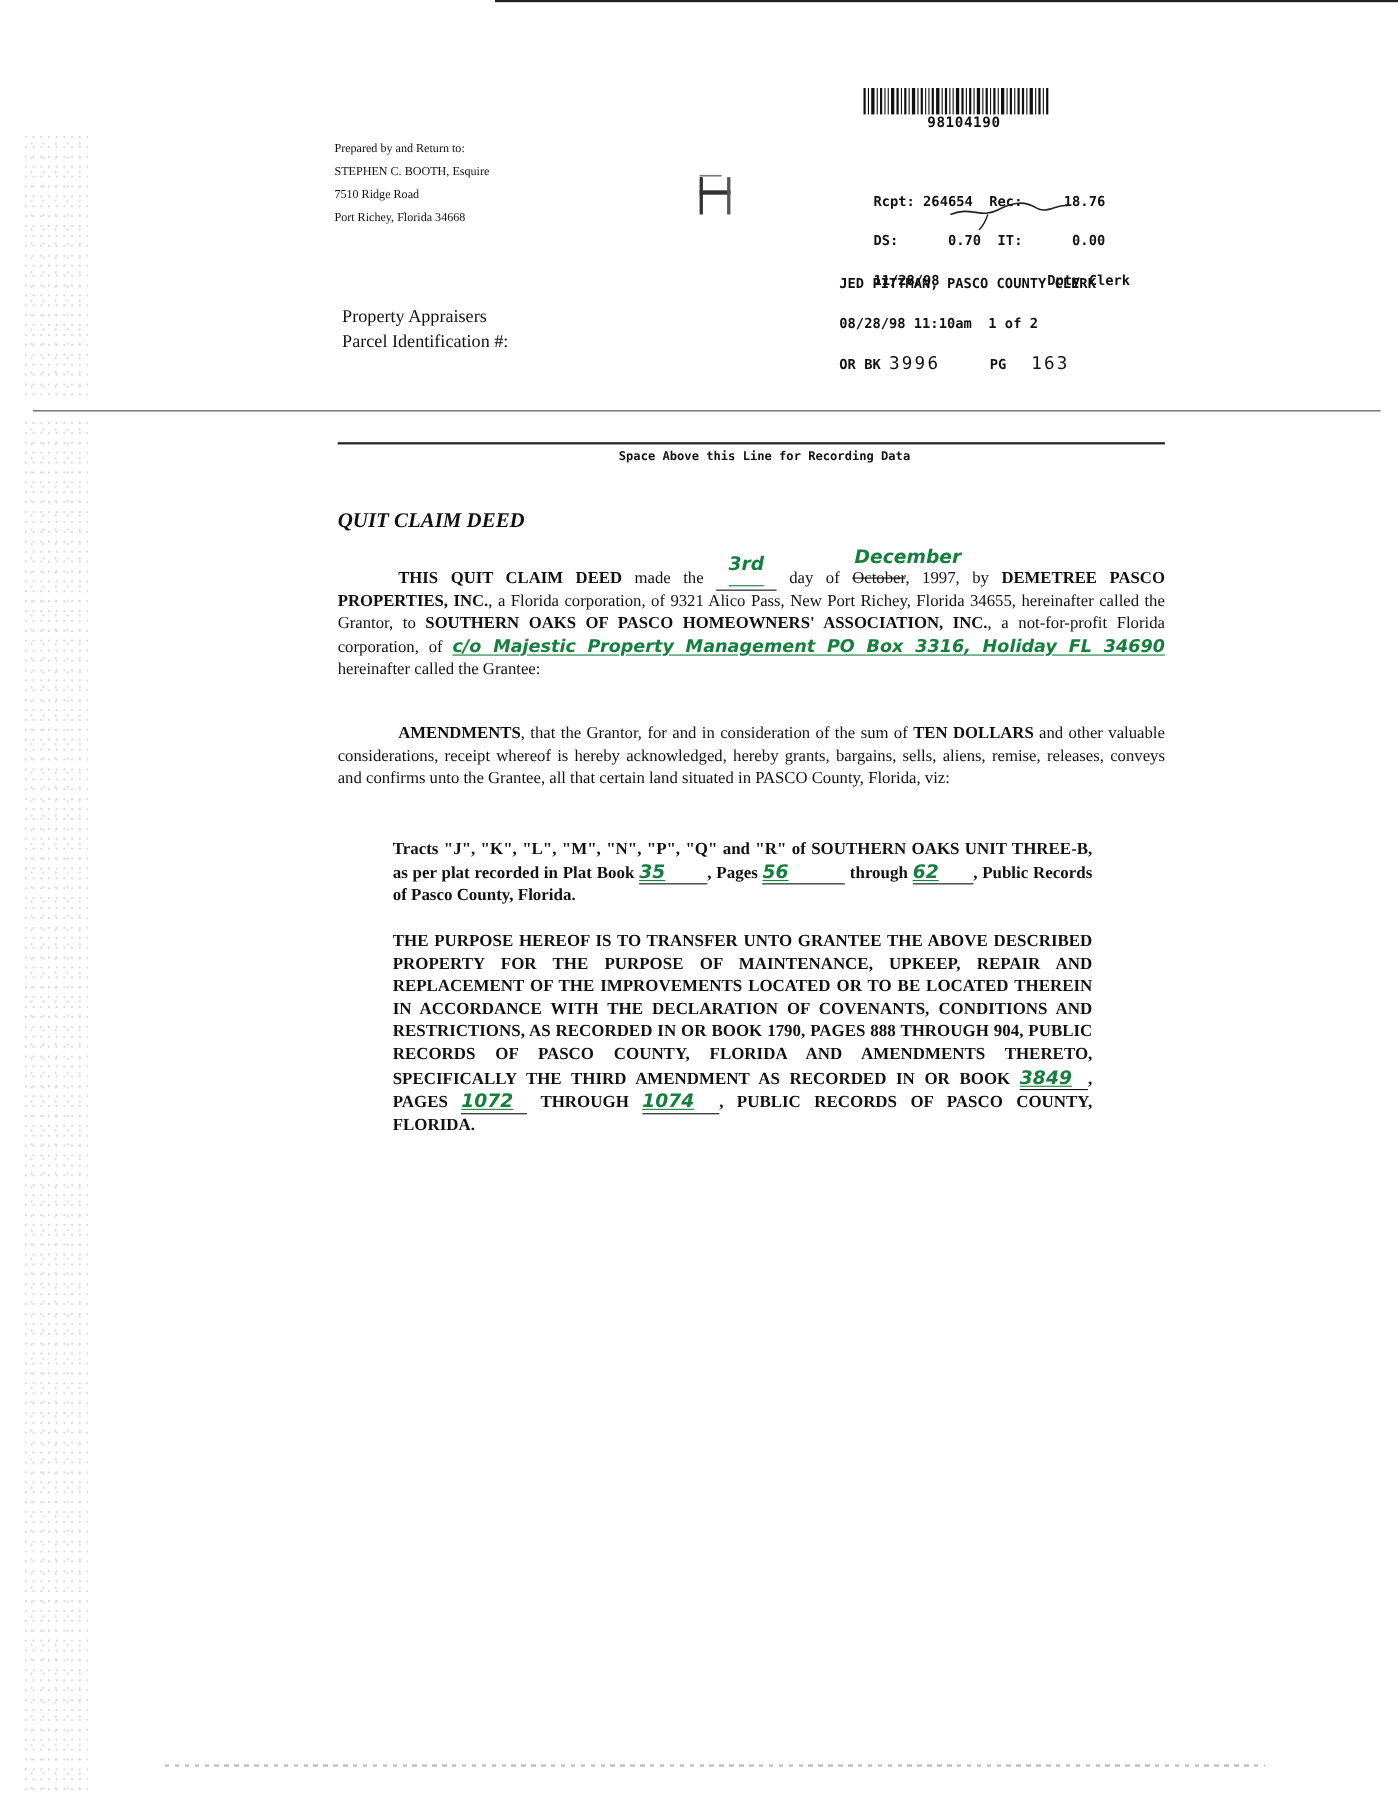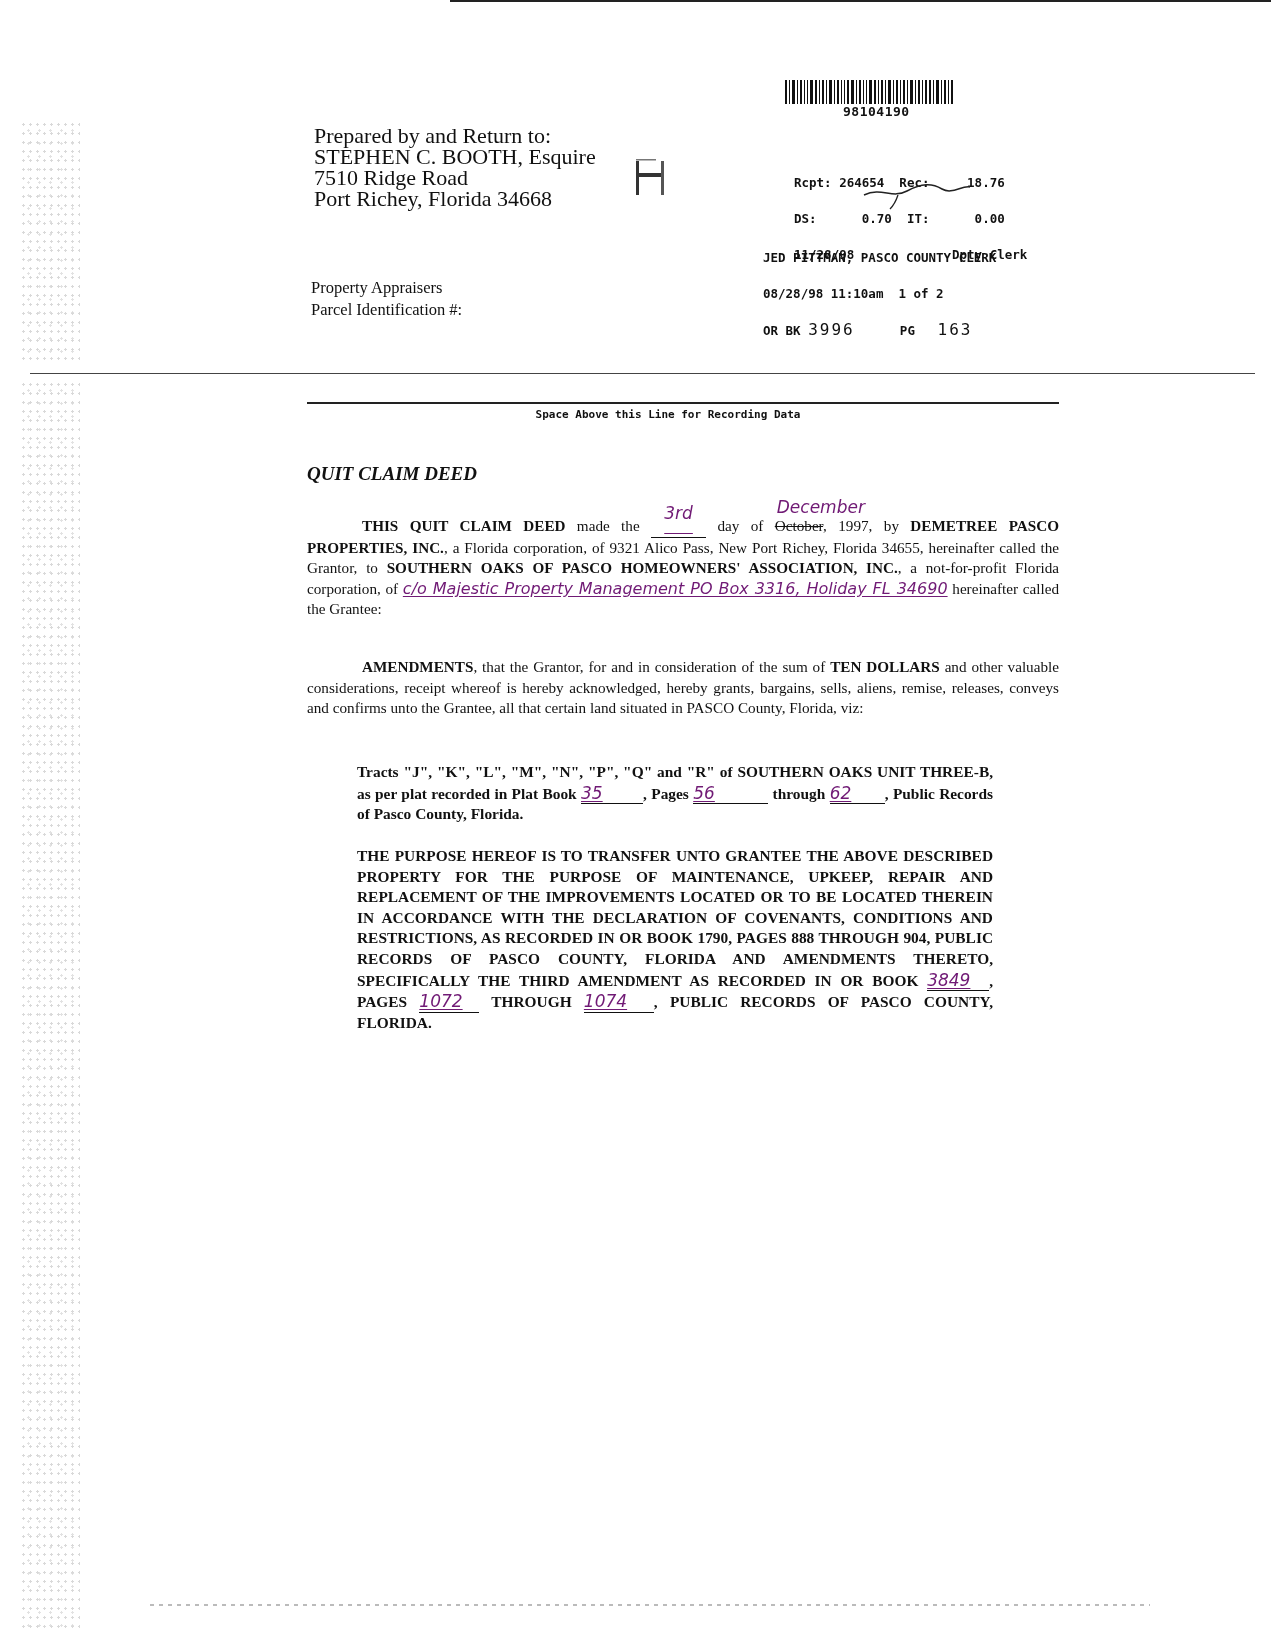--- a/index.html
+++ b/index.html
@@ -10,50 +10,50 @@
 
     
     .top-edge { left: 450px; top: 0; width: 821px; height: 2px; background: #222; }
 
     
     .speckle { left: 20px; width: 60px; background:
       radial-gradient(circle, #bbb 1px, transparent 1.3px) 0 0/7px 9px,
       radial-gradient(circle, #ccc 1px, transparent 1.3px) 3px 4px/11px 13px; opacity: 0.55; }
 
     
-    .preparer { left: 314px; top: 125px; font-size: 22px; line-height: 21px; }
+    .preparer { left: 304px; top: 125px; font-size: 11px; line-height: 21px; }
     .preparer .bold { font-weight: normal; }
     .appraiser { left: 311px; top: 277px; font-size: 16.5px; line-height: 22px; }
 
     .stamp-glyph { left: 632px; top: 155px; width: 40px; height: 45px; }
 
     
     .barcode { left: 785px; top: 80px; width: 232px; height: 24px; display: flex; align-items: stretch; gap: 0; }
     .barcode span { display: block; background: #111; margin-right: 2px; }
     .barcode-num { left: 843px; top: 104px; font-family: "DejaVu Sans Mono", monospace; font-size: 13px; font-weight: bold; letter-spacing: 0.5px; }
 
     .clerk { font-family: "DejaVu Sans Mono", monospace; font-size: 12.5px; font-weight: bold; line-height: 12px; white-space: pre; }
     .rcpt { left: 794px; top: 153px; }
     .clerk2 { left: 763px; top: 228px; }
 
     
     .hr-full { left: 30px; top: 373px; width: 1225px; height: 1px; background: #444; }
     .hr-rec { left: 307px; top: 402px; width: 752px; height: 1.5px; background: #222; }
-    .rec-caption { left: 292px; top: 408px; width: 752px; text-align: center; font-family: "DejaVu Sans Mono", monospace; font-size: 11px; font-weight: bold; }
+    .rec-caption { left: 319px; top: 408px; width: 752px; text-align: center; font-family: "DejaVu Sans Mono", monospace; font-size: 11px; font-weight: bold; }
 
     .title { left: 307px; top: 463px; width: 752px; font-style: italic; font-weight: bold; font-size: 19px; }
 
     
     .para { left: 307px; width: 752px; font-size: 15.2px; line-height: 20.6px; text-align: justify; }
     .para b { font-weight: bold; }
     .indent { display: inline-block; width: 55px; }
     .p1 { top: 515px; }
     .p2 { top: 657px; }
 
-    .hand { font-family: "DejaVu Sans", sans-serif; font-style: italic; font-weight: normal; color: #701a75; text-decoration: underline; text-underline-offset: 2px; }
+    .hand { font-family: "DejaVu Sans", sans-serif; font-style: italic; font-weight: bold; color: #15803d; text-decoration: underline; text-underline-offset: 2px; }
     .blank { display: inline-block; border-bottom: 1px solid #111; text-align: center; }
     .strike { text-decoration: line-through; }
     .above { position: relative; top: -12px; font-size: 17px; }
 
     .legal { left: 357px; width: 636px; font-size: 15.4px; line-height: 20.6px; font-weight: bold; text-align: justify; text-align-last: left; }
     .tracts { top: 762px; }
     .purpose { top: 846px; }
   </style>
 </head>
 <body>

